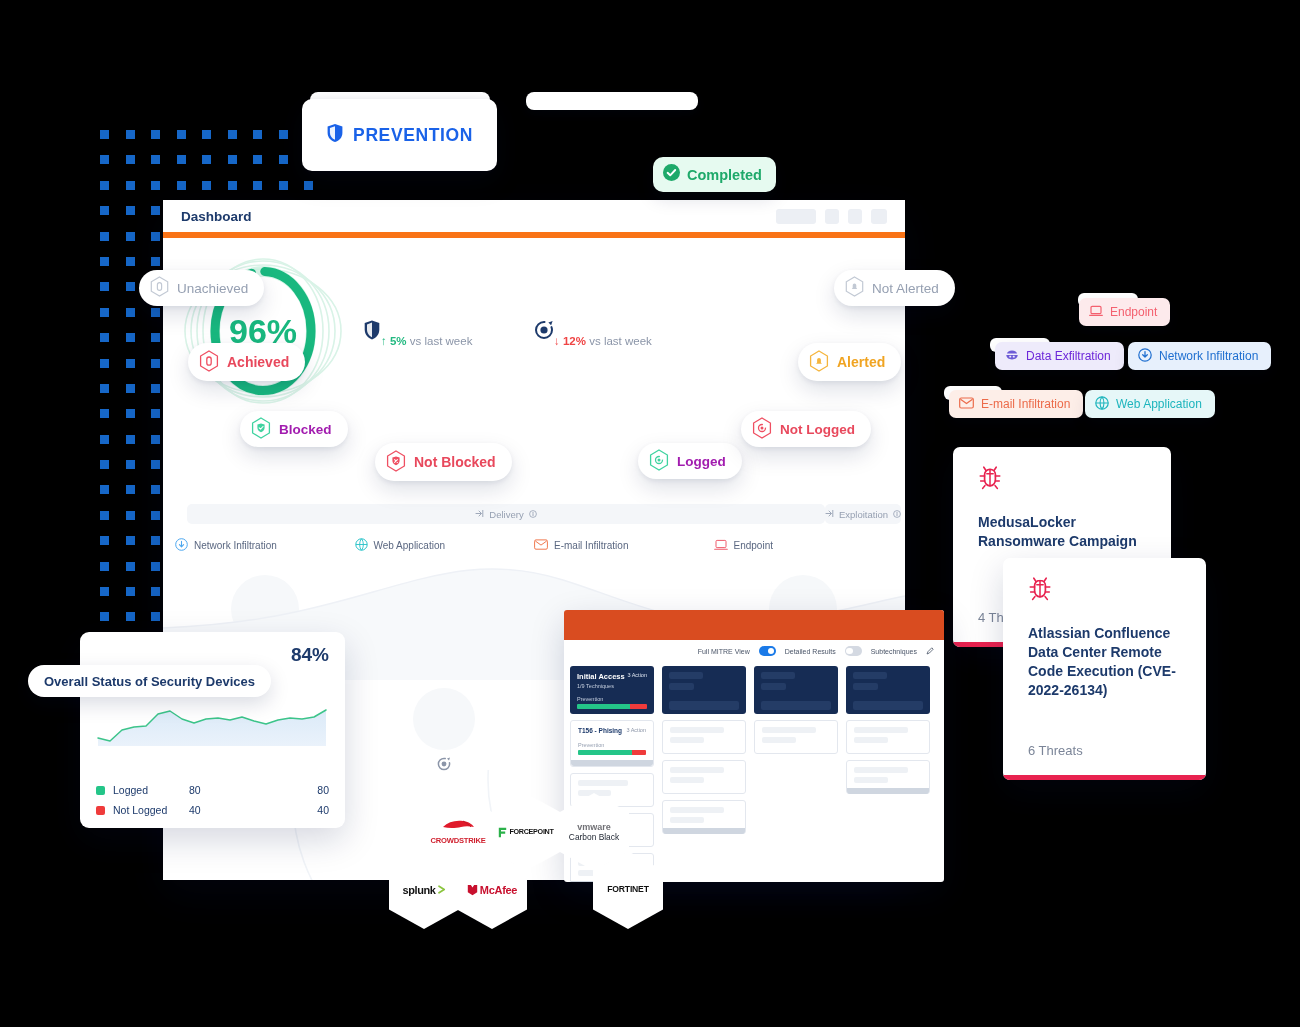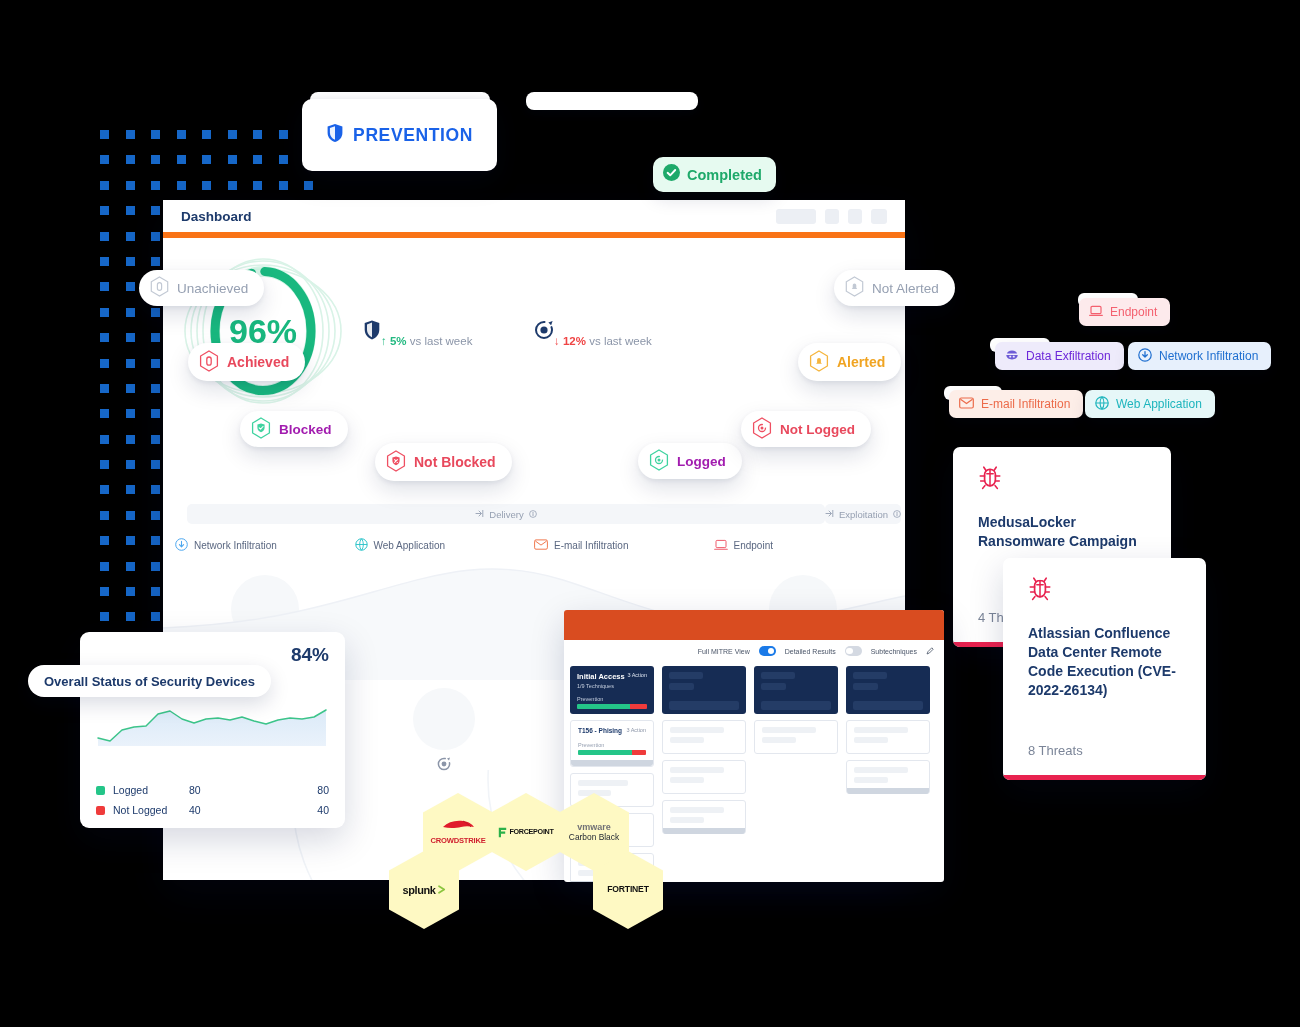--- a/index.html
+++ b/index.html
@@ -173,21 +173,21 @@
   .mcard-light .tt { font-size: 6.5px; font-weight: bold; color: #1d3a6b; }
   .mcard-light .act { position: absolute; right: 7px; top: 6px; font-size: 5.5px; color: #8b95a8; }
   .mcard-light .pv { font-size: 5.5px; color: #96a0b2; margin-top: 8px; }
   .mcard-light .foot { height: 6px; background: #cfd6e0; margin: 5px -7px -6px; border-radius: 0 0 3px 3px; }
   .sk-dark { background: #243c66; border-radius: 2px; height: 7px; }
   .sk-light { background: #eef1f5; border-radius: 2px; height: 6px; }
 
   
   #vendor-grid { position: absolute; left: 373px; top: 793px; width: 300px; height: 130px; z-index: 50; }
   .hex {
-    position: absolute; width: 70px; height: 78px; background: #fef9c3;
+    position: absolute; width: 70px; height: 78px; background: #ffffff;
     clip-path: polygon(50% 0%, 100% 25%, 100% 75%, 50% 100%, 0% 75%, 0% 25%);
     display: flex; align-items: center; justify-content: center;
     filter: drop-shadow(0 5px 12px rgba(10,22,70,.15));
   }
   .hex .vn { font-size: 8.5px; font-weight: bold; text-align: center; line-height: 1.15; }
 
   
   .tag {
     position: absolute; height: 28px; padding: 0 13px 0 10px;
     border-radius: 7px; display: flex; align-items: center; gap: 7px;
@@ -841,20 +841,28 @@
     </div>
 
     <div class="hex" style="left:16px;top:58px;">
       <span style="display:flex;align-items:center;gap:2px;">
         <span class="vn" style="color:#111;font-size:11px;letter-spacing:-.4px;">splunk</span>
         <svg width="8" height="9" viewBox="0 0 8 9">
             <path d="M1 1.2 6.2 4.5 1 7.8" fill="none" stroke="#8bc53f" stroke-width="1.7" stroke-linecap="round" stroke-linejoin="round"></path>
           </svg>
       </span>
     </div>
+    <div class="hex" style="left:84px;top:58px;">
+      <span style="display:flex;align-items:center;gap:2px;">
+        <svg width="11" height="12" viewBox="0 0 11 12">
+            <path d="M.8 1h3.1l1.6 2.6L7.1 1h3.1v7.2L5.5 11.3.8 8.2z" fill="#c8102e"></path>
+          </svg>
+        <span class="vn" style="color:#c8102e;font-size:11px;letter-spacing:-.3px;">McAfee</span>
+      </span>
+    </div>
     <div class="hex" style="left:220px;top:58px;">
       <span style="display:flex;align-items:center;">
         <span class="vn" style="color:#111;font-size:8.6px;letter-spacing:-.2px;">FORTINET</span>
       </span>
     </div>
   </div>
 
   <div class="tag-ghost" style="left:1078px;top:293px;width:60px;height:14px;"></div>
   <div class="tag-ghost" style="left:990px;top:338px;width:60px;height:14px;"></div>
   <div class="tag-ghost" style="left:944px;top:386px;width:58px;height:14px;"></div>
@@ -928,17 +936,17 @@
   <div class="threat-card" id="threat-card-2">
     <div class="bug">
       <svg width="24" height="26" viewBox="0 0 24 26">
         <path d="M8 5.5 5.8 2.2M16 5.5 18.2 2.2" stroke="#e8224f" stroke-width="1.6" stroke-linecap="round" fill="none"></path>
         <path d="M12 4.3c-3.1 0-5.4 2.3-5.4 5.3v5.1c0 3.5 2.4 6.2 5.4 6.2s5.4-2.7 5.4-6.2V9.6c0-3-2.3-5.3-5.4-5.3z" fill="none" stroke="#e8224f" stroke-width="1.7"></path>
         <path d="M12 4.5v16.2M6.6 11H2.2M17.4 11h4.4M6.6 16H2.6M17.4 16h3.9M7 20.5 4.6 23.4M17 20.5 19.4 23.4" stroke="#e8224f" stroke-width="1.5" stroke-linecap="round" fill="none"></path>
         <path d="M8.8 8.8h6.4" stroke="#e8224f" stroke-width="1.5" stroke-linecap="round"></path>
       </svg>
     </div>
     <div class="tt">Atlassian Confluence Data Center Remote Code Execution (CVE-2022-26134)</div>
-    <div class="ct">8 Threats</div>
+    <div class="ct">6 Threats</div>
     <div class="accent"></div>
   </div>
 
 </div>
 
 </body></html>

